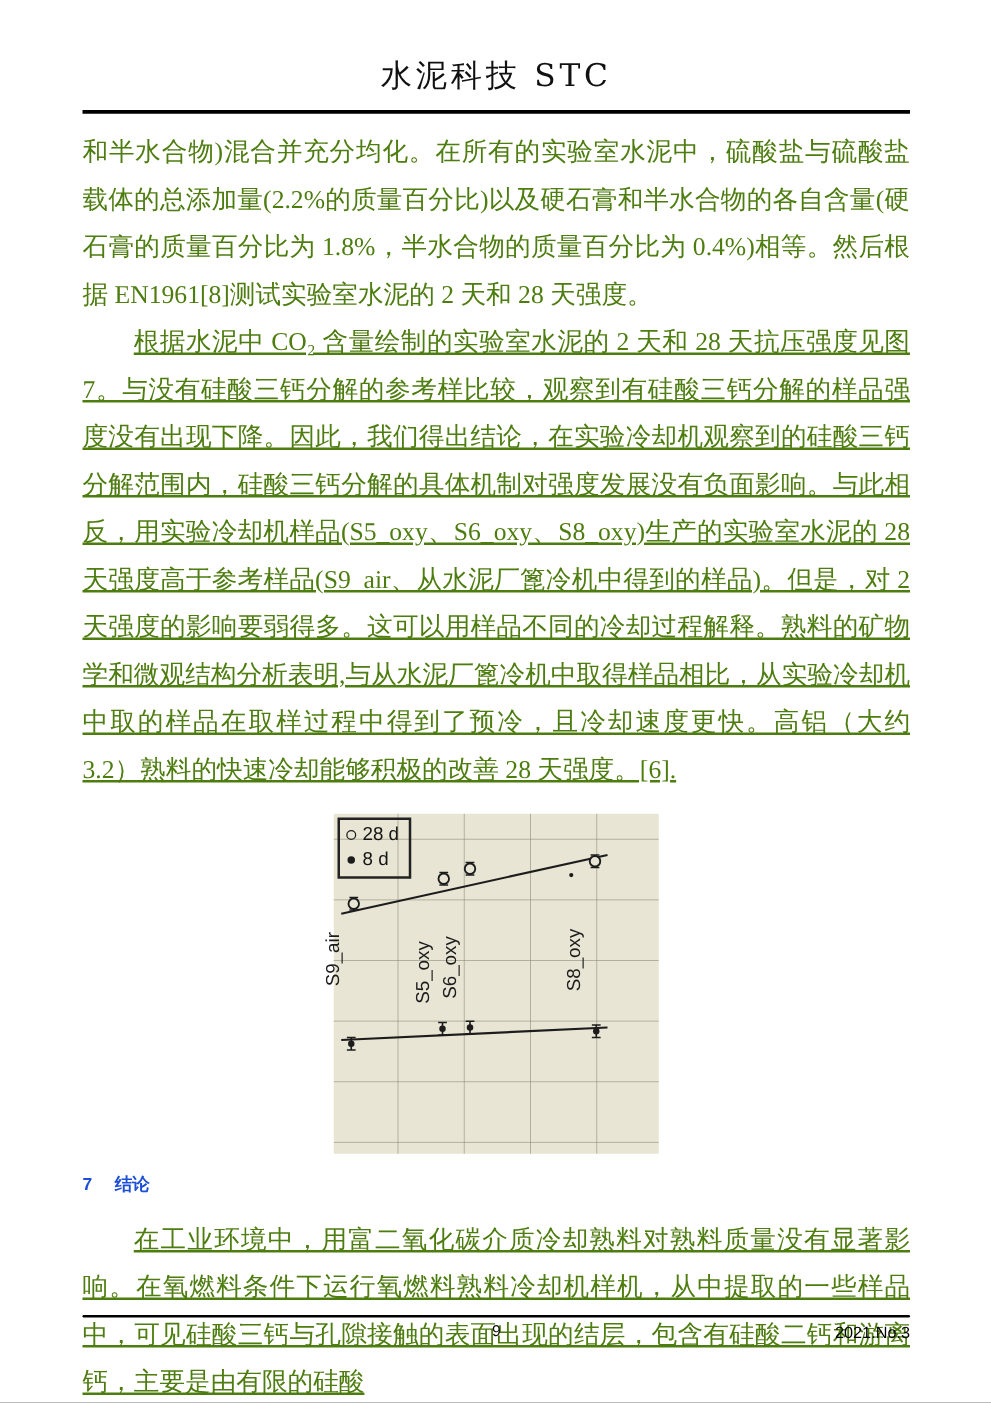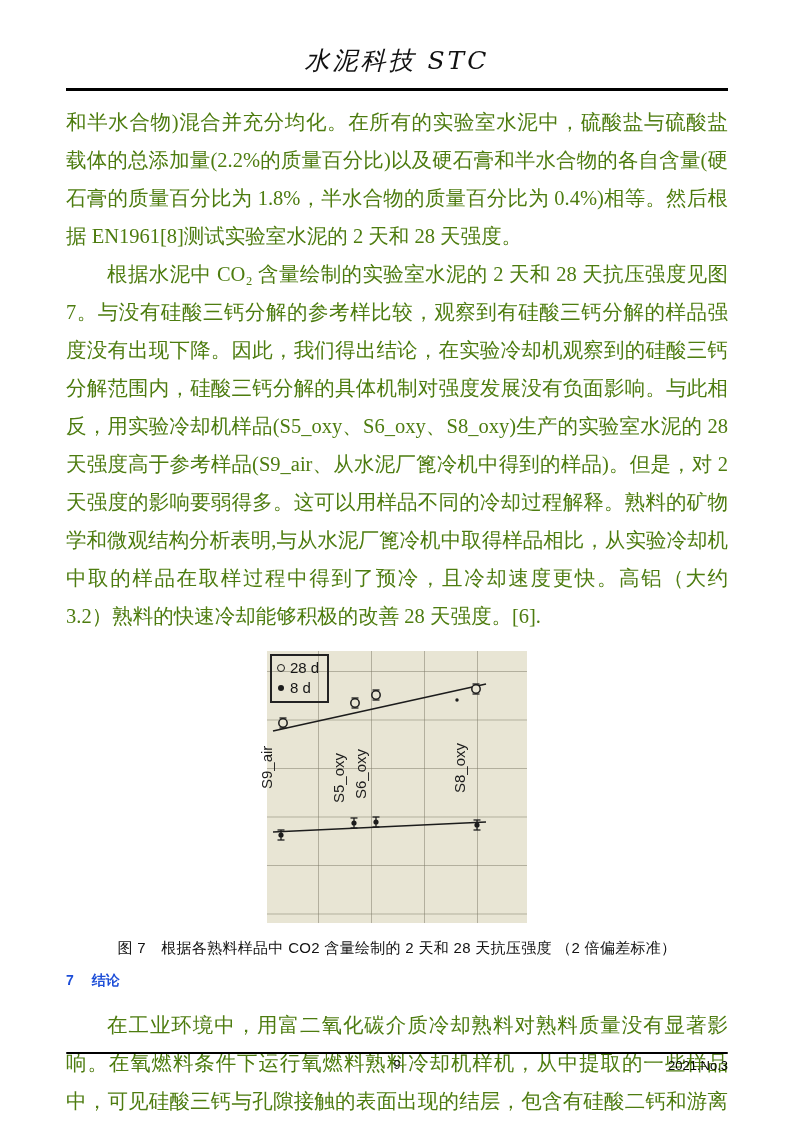--- a/index.html
+++ b/index.html
@@ -13,38 +13,37 @@
     color:#141414;
     overflow:hidden;
   }
   .content { position:absolute; left:66px; top:0; width:662px; }
 
   
   .journal-title {
     margin-top:44px;
     text-align:center;
     font-family:"DejaVu Serif", serif;
-    font-style:italic;
     font-size:25px;
     letter-spacing:3px;
     color:#111;
   }
   .header-rule { margin-top:11px; height:2.5px; background:#000; }
 
   
   .body-para {
     margin-top:0;
     font-size:20.5px;
     line-height:38px;
     text-align:justify;
     text-justify:inter-ideograph;
     color:#4d7c0f;
   }
   .para-1 { margin-top:12px; }
-  .indent { text-indent:2em; }
+  .indent { text-indent:2em;text-decoration:underline; }
 
   
   .figure-block { margin-top:6px; }
   .plot {
     position:relative;
     width:260px; height:272px;
     margin:16px auto;
     background-color:#e8e5d4;
     background-image:
       linear-gradient(to right, rgba(125,122,103,0.50) 1px, transparent 1px),
@@ -177,21 +176,20 @@
           <div class="legend-row">
             <span class="mk-filled"></span>
             <span>8 d</span>
           </div>
         </div>
       <div class="sample-label" style="left: 8px; top: 122px;">S9_air</div>
           <div class="sample-label" style="left: 80px; top: 136px;">S5_oxy</div>
           <div class="sample-label" style="left: 102px; top: 132px;">S6_oxy</div>
           <div class="sample-label" style="left: 201px; top: 126px;">S8_oxy</div>
         </div>
-      <figcaption class="figure-caption">图 7　根据各熟料样品中 CO2 含量绘制的 2 天和 28 天抗压强度 （2 倍偏差标准）</figcaption>
     </figure>
 
     <h2 class="section-heading">
       <span class="sec-num">7</span><span>结论</span>
     </h2>
 
     <p class="body-para indent para-3">在工业环境中，用富二氧化碳介质冷却熟料对熟料质量没有显著影响。在氧燃料条件下运行氧燃料熟料冷却机样机，从中提取的一些样品中，可见硅酸三钙与孔隙接触的表面出现的结层，包含有硅酸二钙和游离钙，主要是由有限的硅酸</p>
   </div>
 
   <div class="page-footer">

